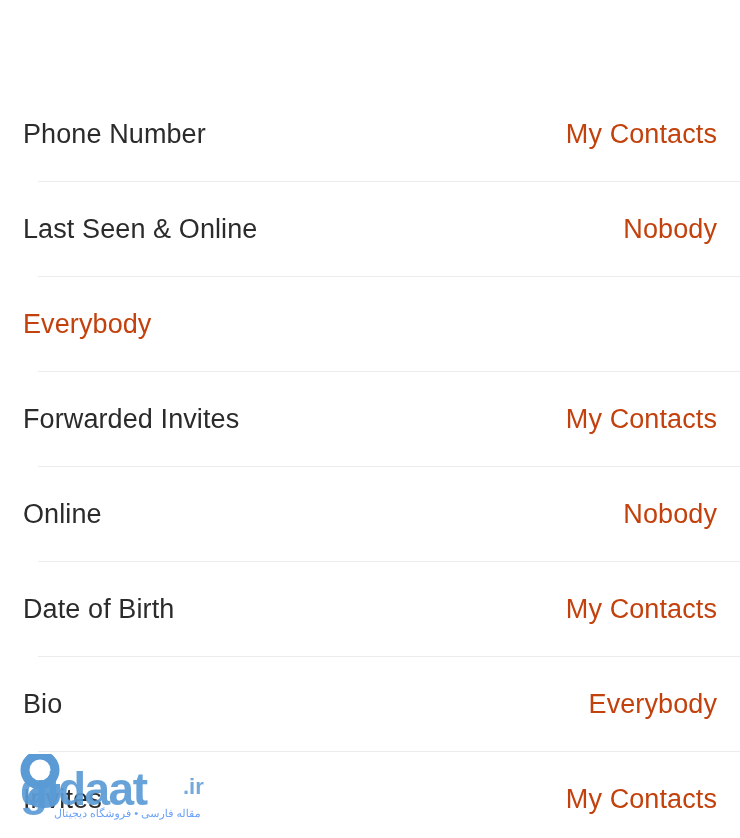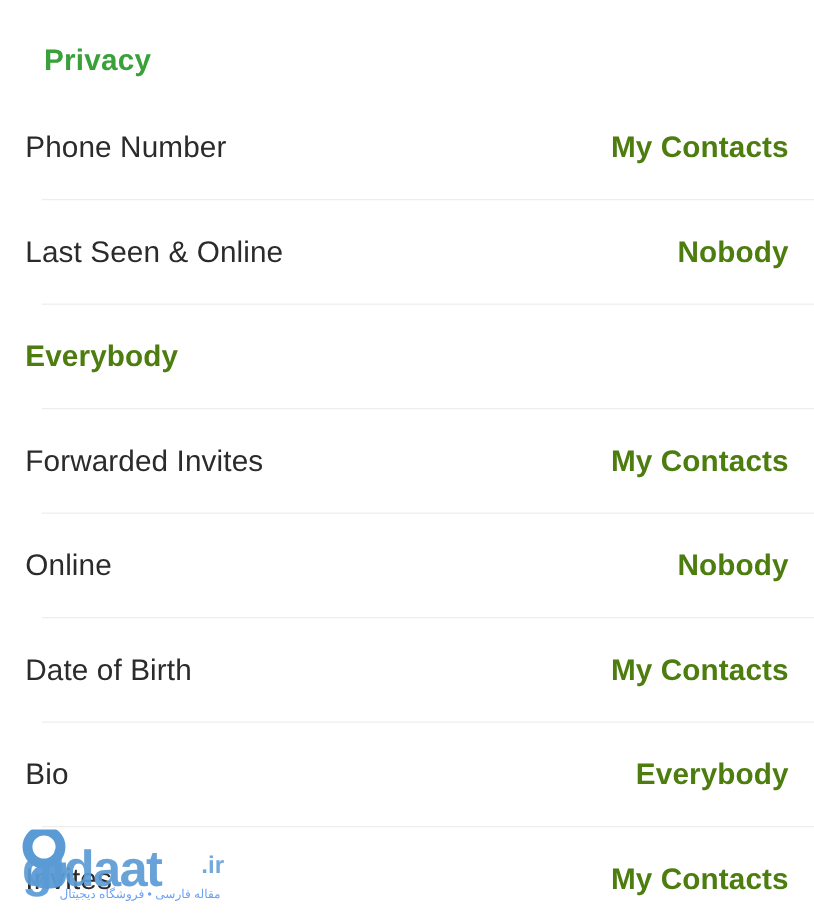--- a/index.html
+++ b/index.html
@@ -65,22 +65,22 @@
     font-size: 27px;
     font-weight: 400;
     color: #2b2b2b;
     letter-spacing: 0.1px;
     line-height: 32px;
     white-space: nowrap;
   }
 
   .row-value {
     font-size: 27px;
-    font-weight: 700;
-    color: #4d7c0f;
+    font-weight: 400;
+    color: #c2410c;
     letter-spacing: 0.1px;
     line-height: 32px;
     white-space: nowrap;
     text-align: right;
   }
 
   
   .watermark {
     position: absolute;
     left: 14px;
@@ -135,21 +135,20 @@
     direction: rtl;
     line-height: 16px;
     white-space: nowrap;
   }
 </style>
 </head>
 <body>
 
 <div id="screen">
 
-  <div class="section-header">Privacy</div>
 
   <div class="settings-list">
 
     <div class="settings-row">
       <span class="row-label">Phone Number</span>
       <span class="row-value">My Contacts</span>
     </div>
 
     <div class="settings-row">
       <span class="row-label">Last Seen &amp; Online</span>

